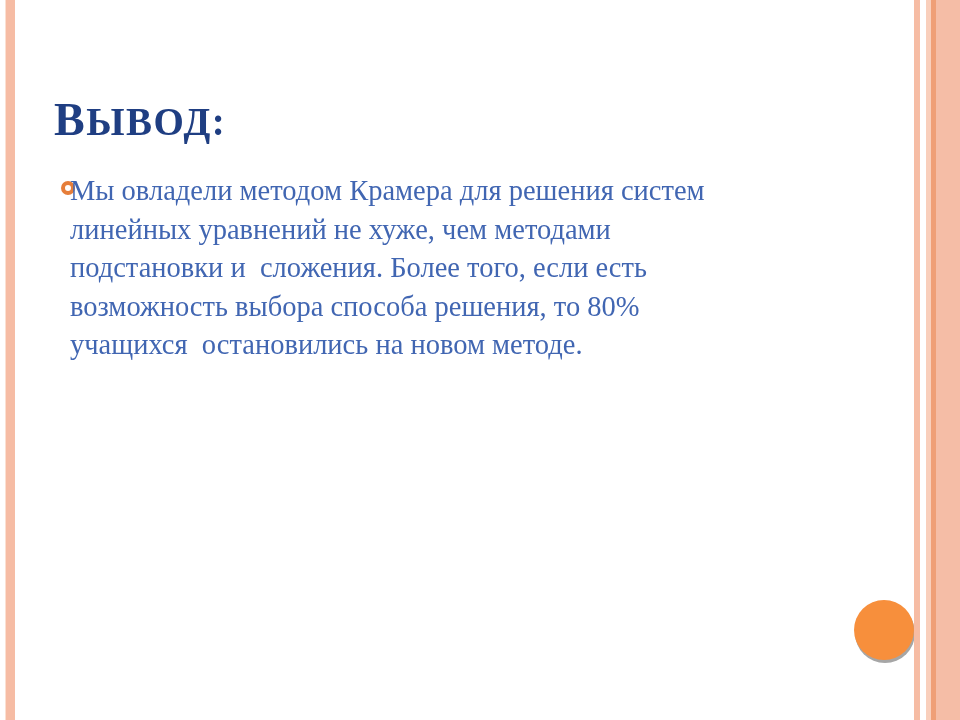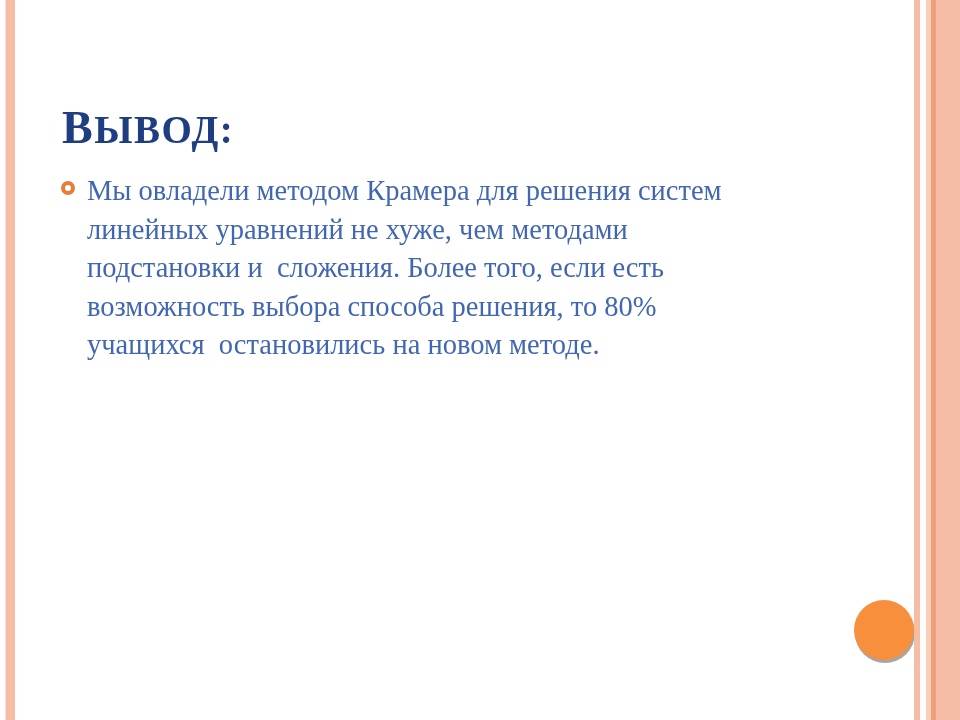--- a/index.html
+++ b/index.html
@@ -43,21 +43,21 @@
   }
   .stripe-r-wide {
     left: 936px;
     width: 24px;
     background: var(--stripe-wide, #f5bda6);
   }
   .slide-title {
     position: absolute;
     left: 54px;
     top: 92px;
-    margin: 8px;
+    margin: 0;
     font-size: 39px;
     line-height: 1.2;
     font-weight: bold;
     letter-spacing: 1.5px;
     color: var(--title-color, #1f3e82);
   }
   .slide-title::first-letter {
     font-size: 46px;
   }
   .bullet-marker {
@@ -65,21 +65,21 @@
     left: 61px;
     top: 181px;
     width: 6px;
     height: 6px;
     border: 4px solid var(--bullet-ring-color, #e67e3a);
     border-radius: 50%;
     background: #ffffff;
   }
   .bullet-text {
     position: absolute;
-    left: 87px;
+    left: 70px;
     top: 172px;
     width: 740px;
     margin: 0;
     font-size: 28.5px;
     line-height: 38.5px;
     color: var(--body-text-color, #4166b2);
     white-space: pre-wrap;
   }
   .slide-number-circle {
     position: absolute;

